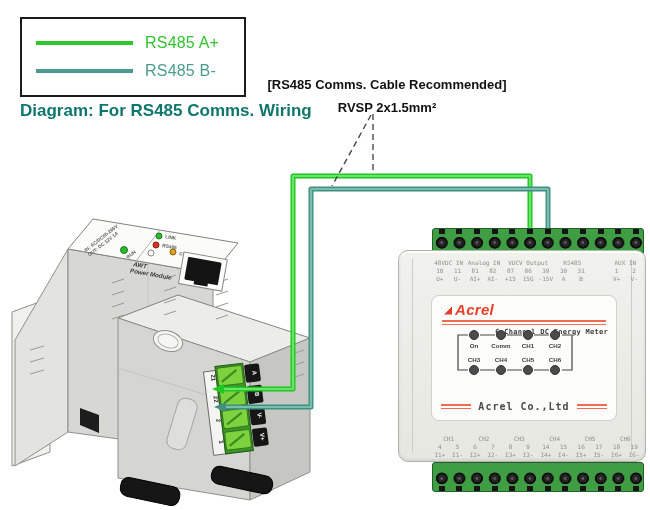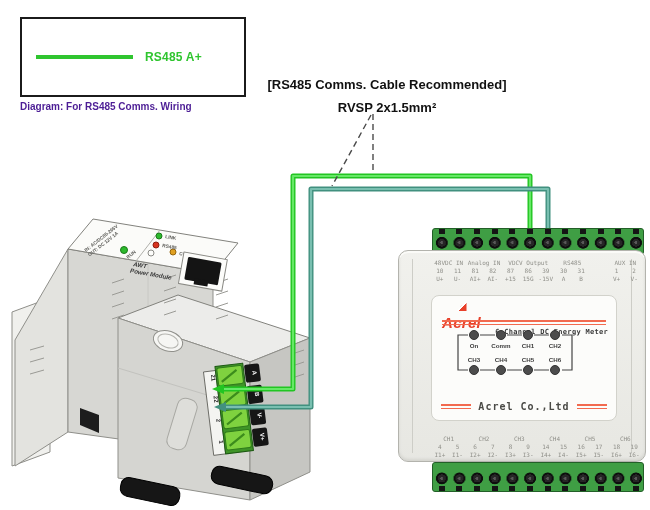--- a/index.html
+++ b/index.html
@@ -6,22 +6,22 @@
   #stage{position:relative;width:650px;height:510px;background:#ffffff;overflow:hidden;
          font-family:"Liberation Sans",sans-serif;}
   svg text{font-family:"Liberation Sans",sans-serif;}
 
   
   .legend-box{position:absolute;left:20px;top:17px;width:226px;height:80px;
               border:2.5px solid #1b1b1b;background:#fff;box-sizing:border-box;
               display:flex;flex-direction:column;justify-content:center;gap:10px;padding-left:14px;}
   .legend-row{display:flex;align-items:center;}
   .legend-line{display:inline-block;width:97px;height:4px;margin-right:12px;}
-  .legend-label{font-weight:bold;font-size:12px;letter-spacing:.2px;}
-  .caption{position:absolute;left:20px;top:101px;font-weight:bold;font-size:10px;color:#4c1d95;}
+  .legend-label{font-weight:normal;font-size:16px;letter-spacing:.2px;}
+  .caption{position:absolute;left:20px;top:101px;font-weight:bold;font-size:17px;color:#0f766e;}
 
   
   .cable-note{position:absolute;left:256px;top:77px;width:262px;text-align:center;
               font-weight:bold;color:#111;}
   .cable-note .l1{font-size:13px;text-align:center;}
   .cable-note .l2{font-size:13px;margin-top:8px;}
 
   
   #scene{position:absolute;left:0;top:0;z-index:1;}
 
@@ -45,21 +45,21 @@
   .m-top-labels{position:absolute;left:32px;top:8px;width:212px;color:#90908a;}
   .m-bottom-labels{position:absolute;left:32px;top:184px;width:212px;color:#90908a;}
   .t-grid{display:grid;width:100%;}
   .t12{grid-template-columns:repeat(12,1fr);}
   .t6{grid-template-columns:repeat(6,1fr);}
   .g6{grid-template-columns:2fr 2fr 3fr 2fr 1fr 2fr;}
   .tcell{display:block;text-align:center;font-family:"DejaVu Sans Mono",monospace;
          font-size:6px;line-height:8px;white-space:nowrap;overflow:visible;}
   .m-panel{position:absolute;left:32px;top:44px;width:186px;height:126px;
            background:#fcfcfa;border:1px solid #d2d2cb;border-radius:8px;box-sizing:border-box;}
-  .brand-row{position:absolute;left:10px;top:5px;display:flex;align-items:center;gap:3px;flex-direction:column;}
+  .brand-row{position:absolute;left:10px;top:5px;display:flex;align-items:center;gap:3px;}
   .brand-icon{display:inline-block;width:10px;height:10px;background:
               linear-gradient(135deg,#e8402a 0 45%,#ffffff 45% 58%,#e8402a 58% 100%);
               clip-path:polygon(0 100%,100% 0,100% 100%);} 
   .brand{font-style:italic;font-weight:bold;font-size:15px;color:#e8402a;letter-spacing:.3px;}
   .red-rule{position:absolute;left:10px;right:10px;top:24px;height:2px;background:#f26a4f;}
   .red-rule.thin{top:28px;height:1px;}
   .m-title{position:absolute;right:8px;top:32px;font-family:"DejaVu Sans Mono",monospace;
            font-weight:bold;font-size:7px;color:#3a3a3a;letter-spacing:.3px;}
   .led-svg{position:absolute;left:22px;top:30px;}
   .company-row{position:absolute;left:0;right:0;bottom:8px;display:flex;align-items:center;
@@ -318,20 +318,24 @@
     </div>
 
     <div class="m-term m-term-bottom"></div>
   </div>
 
   <div class="legend-box">
     <div class="legend-row">
       <span class="legend-line" style="background: rgb(47, 197, 47);"></span>
       <span class="legend-label" style="color: rgb(47, 197, 47);">RS485 A+</span>
     </div>
+    <div class="legend-row">
+      <span class="legend-line" style="background: rgb(77, 156, 141);"></span>
+      <span class="legend-label" style="color: rgb(77, 156, 141);">RS485 B-</span>
+    </div>
   </div>
   <div class="caption">Diagram: For RS485 Comms. Wiring</div>
 
   <div class="cable-note">
     <div class="l1">[RS485 Comms. Cable Recommended]</div>
     <div class="l2">RVSP 2x1.5mm²</div>
   </div>
 
 </div>
 

